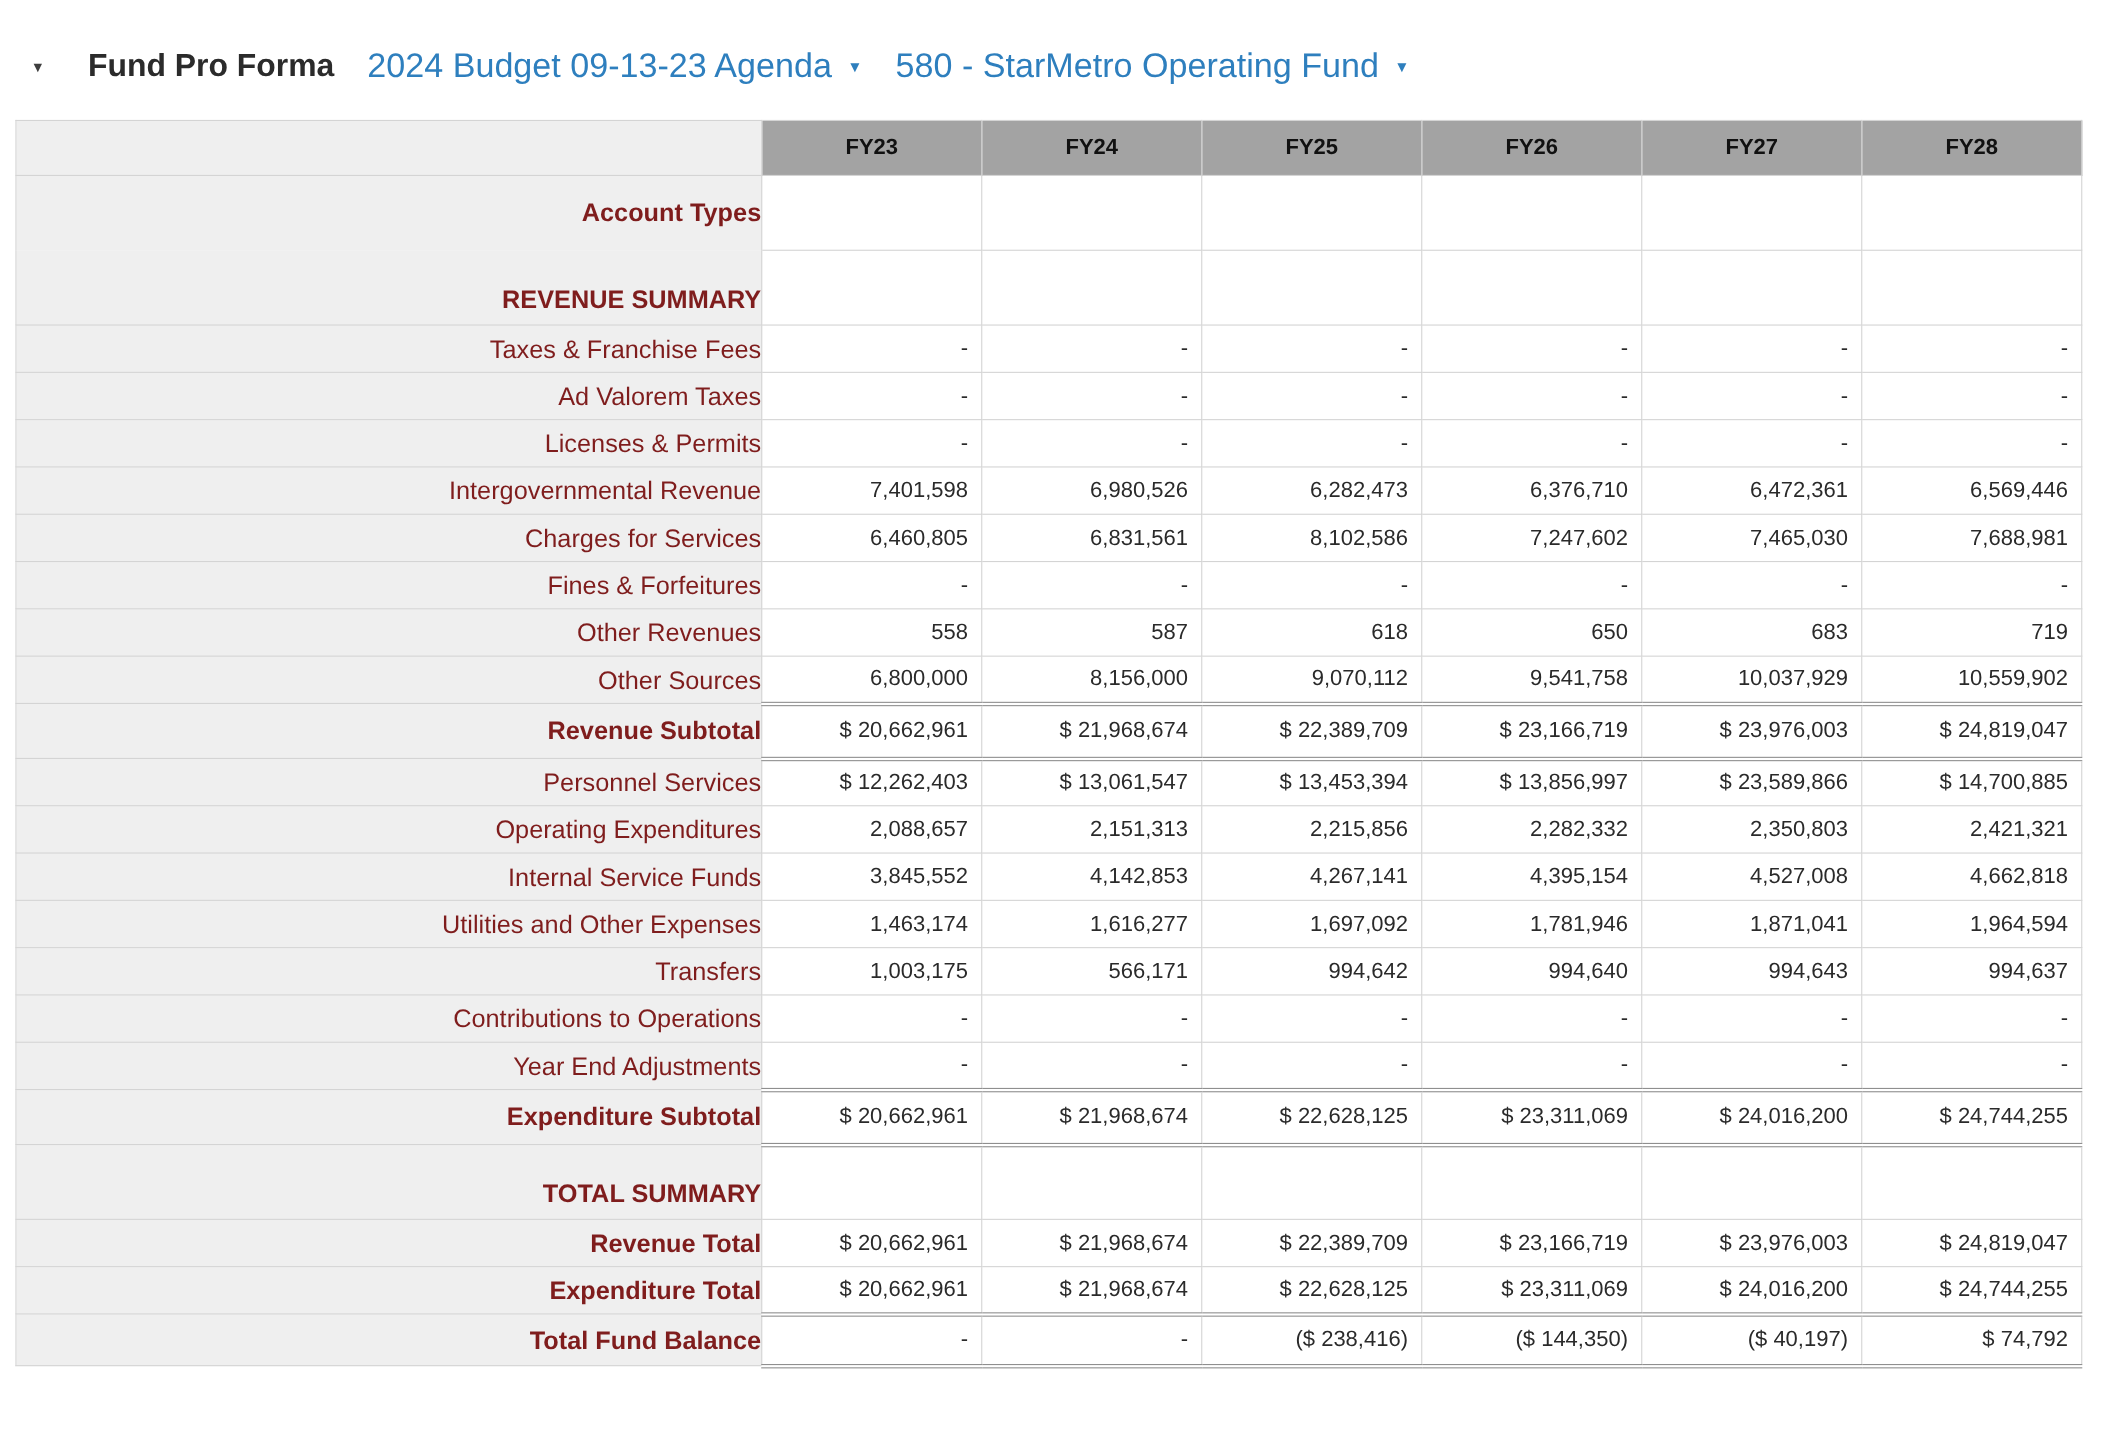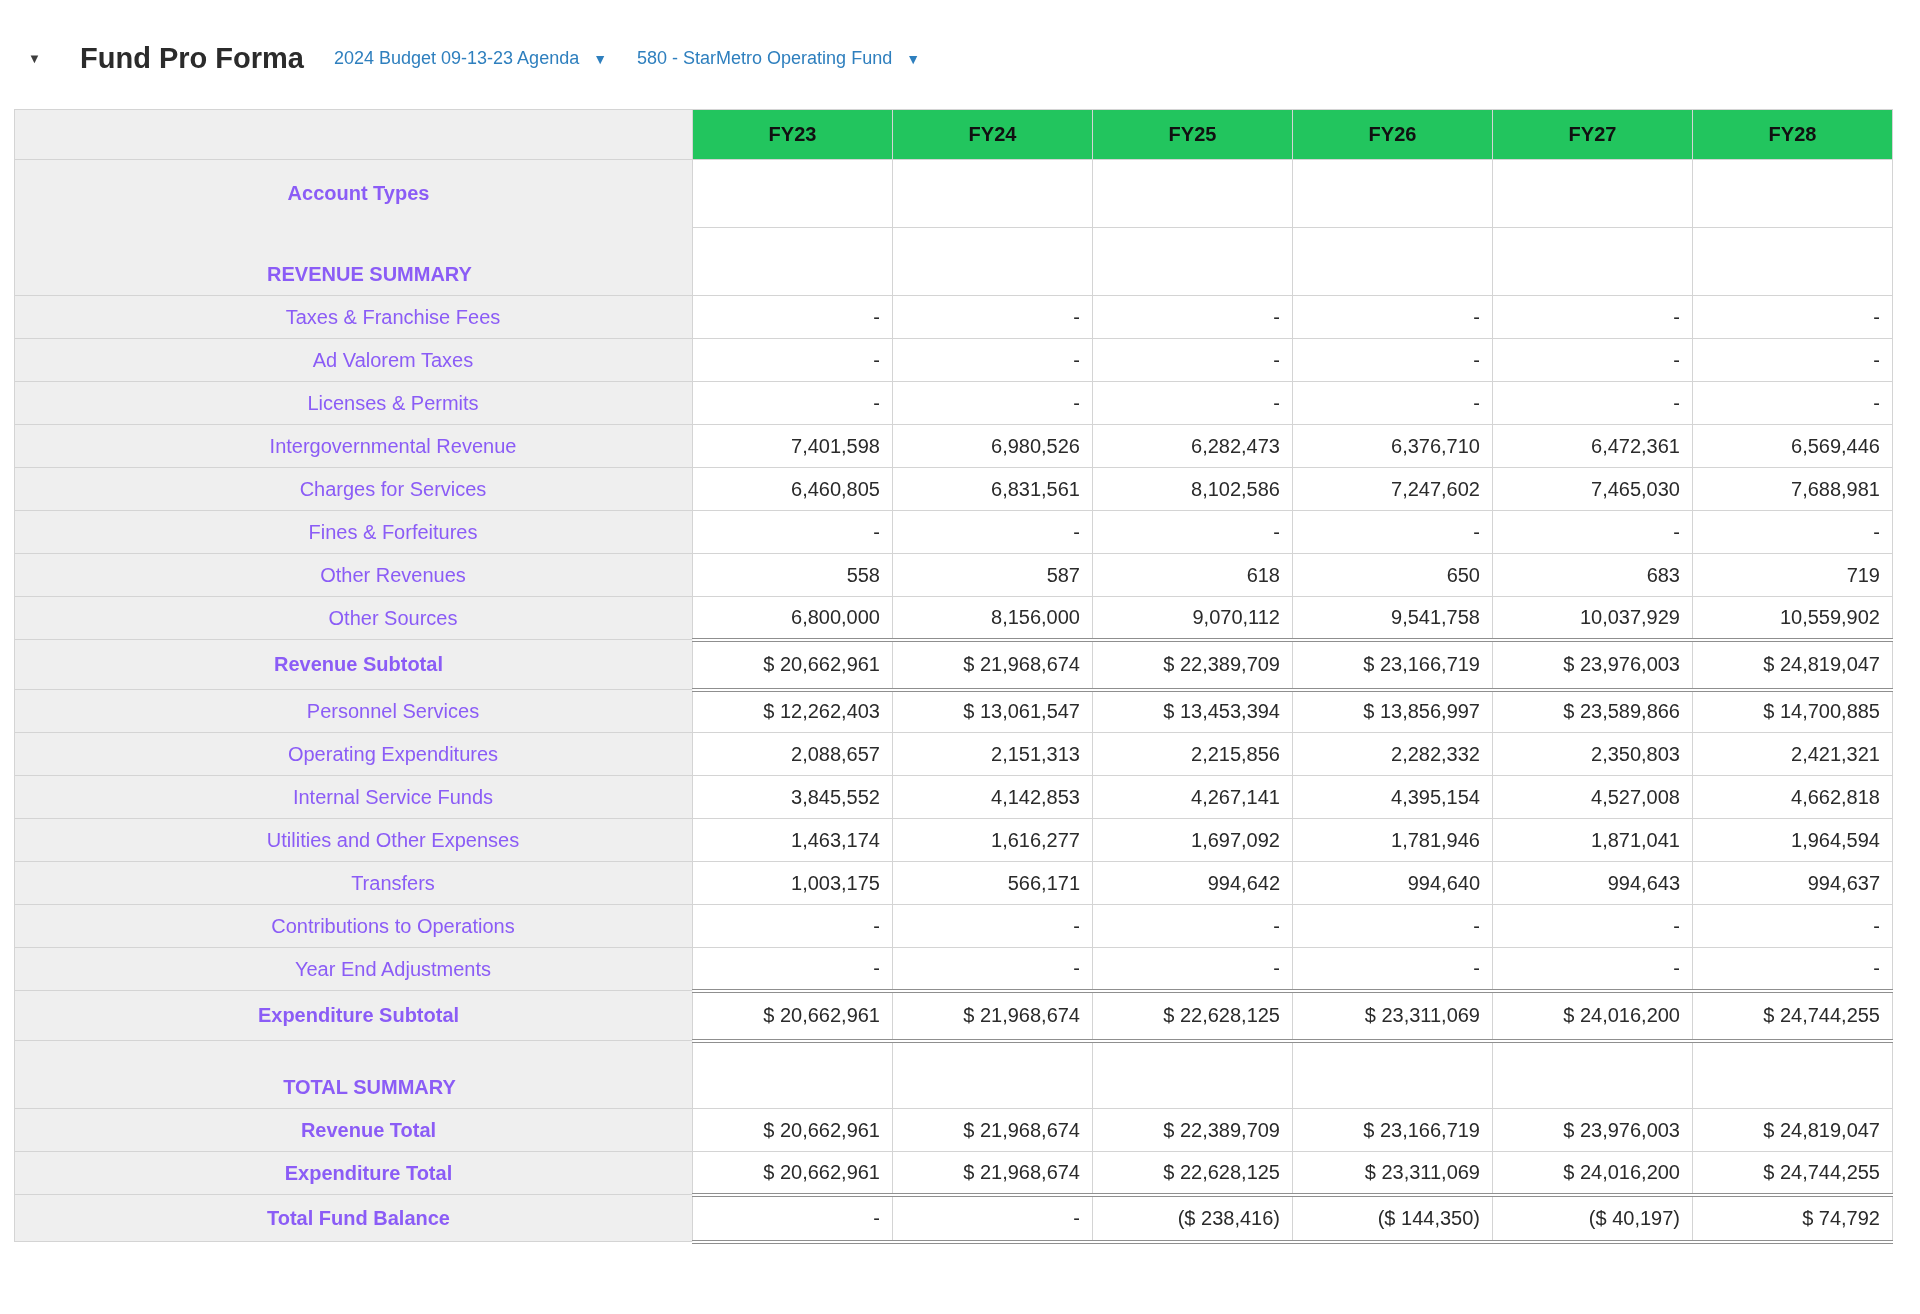--- a/index.html
+++ b/index.html
@@ -4,31 +4,31 @@
 <style>
   html,body{margin:0;padding:0;background:#ffffff;}
   body{width:1920px;height:1314px;position:relative;overflow:hidden;
        font-family:"Liberation Sans",sans-serif;color:#2a2a2a;}
 
   
   .toolbar{position:absolute;left:28px;top:42px;display:flex;align-items:center;}
   .collapse{font-size:13px;color:#3e3e3e;width:22px;flex:0 0 auto;}
   .title{font-weight:bold;font-size:29px;color:#2b2b2b;margin-left:30px;white-space:nowrap;}
   .dd{display:flex;align-items:center;margin-left:30px;cursor:pointer;white-space:nowrap;}
-  .dd-label{font-size:18px;color:#2e7fbe;}
+  .dd-label{font-size:31px;color:#2e7fbe;}
   .dd-caret{font-size:14px;color:#2e7fbe;margin-left:14px;}
 
   
   table.grid{position:absolute;left:14px;top:109px;border-collapse:collapse;table-layout:fixed;}
   .c-label{width:678px;}
   .c-fy{width:200px;}
   .grid th,.grid td{border:1px solid #d4d4d4;padding:0;}
   th.corner{background:#efefef;height:49px;}
-  th.fy{background:#22c55e;height:49px;font-size:20px;font-weight:bold;color:#111111;text-align:center;}
-  td.lbl{background:#efefef;font-size:20px;color:#8b5cf6;text-align:center;
+  th.fy{background:#a3a3a3;height:49px;font-size:20px;font-weight:bold;color:#111111;text-align:center;}
+  td.lbl{background:#efefef;font-size:23px;color:#7f1d1d;text-align:right;
          padding-left:10px;vertical-align:middle;font-weight:bold;}
   td.lbl.indent{padding-left:79px;font-weight:normal;}
   td.lbl.semi{padding-left:30px;}
   td.lbl.bottom{vertical-align:bottom;padding-bottom:9px;padding-left:32px;}
   td.lbl.hide-b{border-bottom-style:hidden;}
   td.val{background:#ffffff;font-size:20px;color:#2a2a2a;text-align:right;
          padding-right:12px;vertical-align:middle;white-space:nowrap;}
   tr.r-detail{height:43px;}
   tr.r-tall{height:68px;}
   tr.r-sub{height:50px;}

